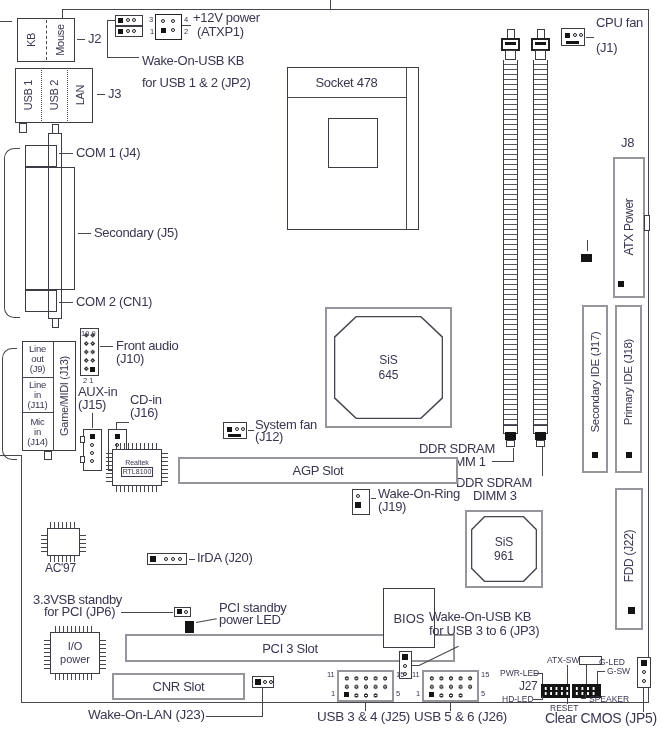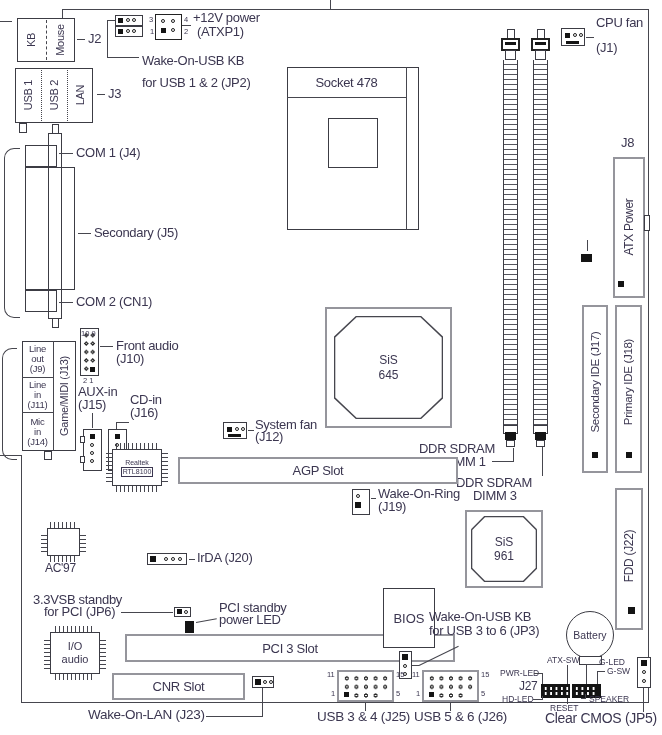--- a/index.html
+++ b/index.html
@@ -256,43 +256,40 @@
   <div class="ln" style="left:196px;top:622px;width:21px;height:1px;transform:rotate(-10deg);transform-origin:left center"></div>
   <div class="lbl" style="left:219px;top:601px">PCI standby</div>
   <div class="lbl" style="left:219px;top:613px">power LED</div>
 
   <div class="pins-h" style="left:55px;top:626px;width:40px;height:6px"></div>
   <div class="pins-h" style="left:55px;top:674px;width:40px;height:6px"></div>
   <div class="pins-v" style="left:44px;top:637px;width:6px;height:32px"></div>
   <div class="pins-v" style="left:100px;top:637px;width:6px;height:32px"></div>
   <div class="bx ctr" style="left:50px;top:632px;width:50px;height:42px;font-size:11px;color:#3b3650;line-height:13px">
     <span>I/O</span>
-      <span>audio</span>
+      <span>power</span>
   </div>
 
   <div class="bx ctr" style="left:383px;top:588px;width:52px;height:60px;font-size:13px;color:#3b3650">
     <span>BIOS</span>
   </div>
 
   <div class="slot" style="left:465px;top:510px;width:78px;height:78px"></div>
   <div class="oct" style="left:471px;top:516px;width:66px;height:66px">
       <div class="octi"></div>
     </div>
   <div class="ctr" style="position:absolute;left:465px;top:510px;width:78px;height:78px;font-size:12px;color:#3b3650;line-height:14px">
     <span>SiS</span>
       <span>961</span>
   </div>
 
   <div class="slot" style="left:615px;top:488px;width:28px;height:142px"></div>
   <div class="vt" style="left:629px;top:556px">FDD (J22)</div>
   <div class="sq" style="left:628px;top:607px;width:7px;height:7px"></div>
 
-  <div style="position:absolute;left:566px;top:611px;width:48px;height:48px;border:1px solid #3c3c44;border-radius:50%;box-sizing:border-box;display:flex;align-items:center;justify-content:center;font-size:10.5px;color:#3b3650;background:#fff">
-    <span>Battery</span>
-  </div>
   <div class="bx" style="left:579px;top:656px;width:23px;height:9px"></div>
 
   <div class="bx" style="left:399px;top:651px;width:13px;height:28px"></div>
   <div class="sq" style="left:402px;top:654px;width:6px;height:6px"></div>
   <div class="dot" style="left:403px;top:664px"></div>
   <div class="dot" style="left:403px;top:672px"></div>
   <div class="ln" style="left:412px;top:665px;width:7px;height:1px"></div>
   <div class="ln" style="left:419px;top:665px;width:44px;height:1px;transform:rotate(-26deg);transform-origin:left center"></div>
   <div class="lbl" style="left:429px;top:610px">Wake-On-USB KB</div>
   <div class="lbl" style="left:429px;top:624px">for USB 3 to 6 (JP3)</div>

